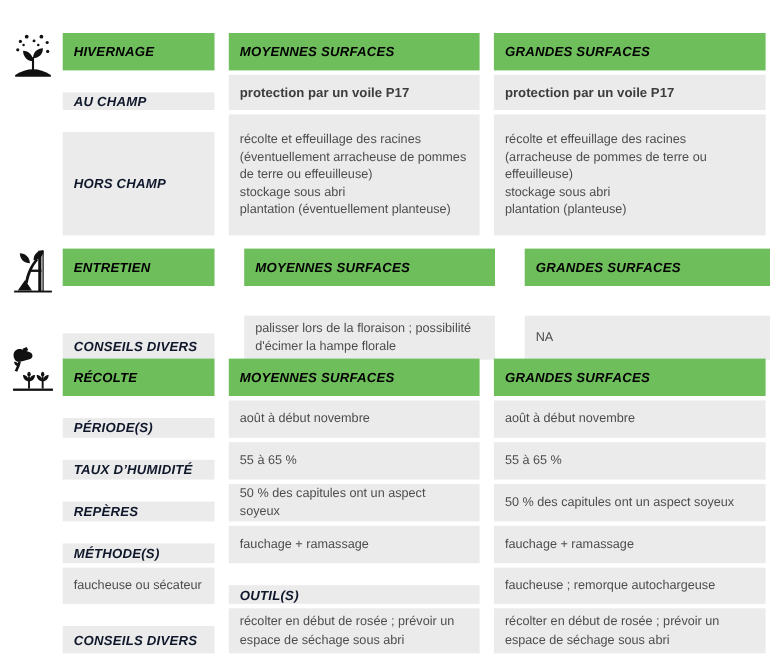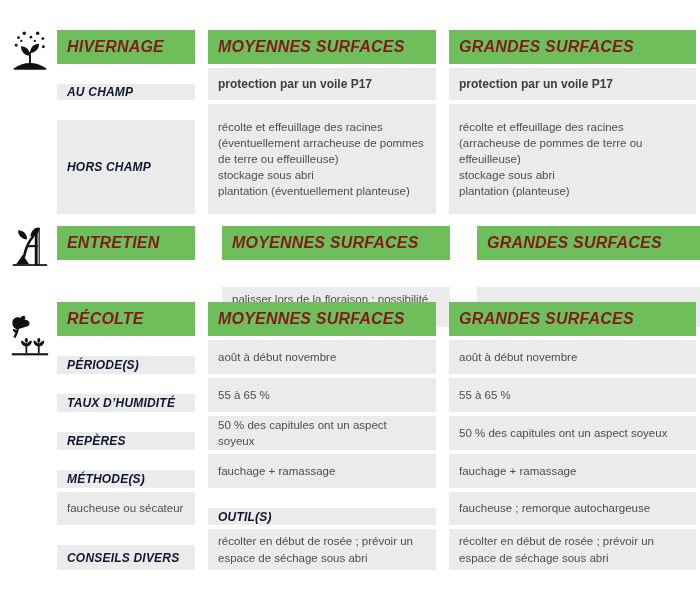--- a/index.html
+++ b/index.html
@@ -2,25 +2,25 @@
 <html><head>
 <meta charset="utf-8">
 <style>
   html,body{margin:0;padding:0;background:#ffffff;}
   body{width:700px;height:603px;font-family:"Liberation Sans", sans-serif;}
   .sheet{position:relative;width:700px;height:603px;background:#ffffff;overflow:hidden;}
 
   .tbl{position:absolute;left:57px;display:grid;grid-template-columns:138px 228px 247px;gap:4px 13px;}
   .s1{top:30px;grid-template-rows:34px 32px 110px;}
   .s2{top:226px;grid-template-rows:34px 40px;gap:27px;}
-  .s3{top:302px;grid-template-rows:34px 34px 34px 34px 34px 33px 41px;}
+  .s3{top:326px;grid-template-rows:34px 34px 34px 34px 34px 33px 41px;}
 
   .cell{display:flex;align-items:center;box-sizing:border-box;}
-  .head{background:#6EBE5C;color:#7f1d1d;font-weight:bold;font-style:italic;
-        font-size:16px;padding:0 10px;letter-spacing:.2px;text-align:center;}
+  .head{background:#6EBE5C;color:#000000;font-weight:bold;font-style:italic;
+        font-size:12px;padding:0 10px;letter-spacing:.2px;text-align:center;}
   .lbl{background:#EBEBEB;color:#0f172a;font-weight:bold;font-style:italic;
        font-size:12px;padding:0 10px;letter-spacing:.2px;margin-top:16px;}
   .val{background:#EBEBEB;color:#4d4d4d;font-size:11.5px;line-height:1.4;
        padding:5px 10px;white-space:pre-line;}
   .em{font-weight:bold;color:#3d3d3d;font-size:12px;}
 
   .icon{position:absolute;left:9px;width:42px;height:46px;}
   .i1{top:28px;}
   .i2{top:224px;}
   .i3{top:314px;}

